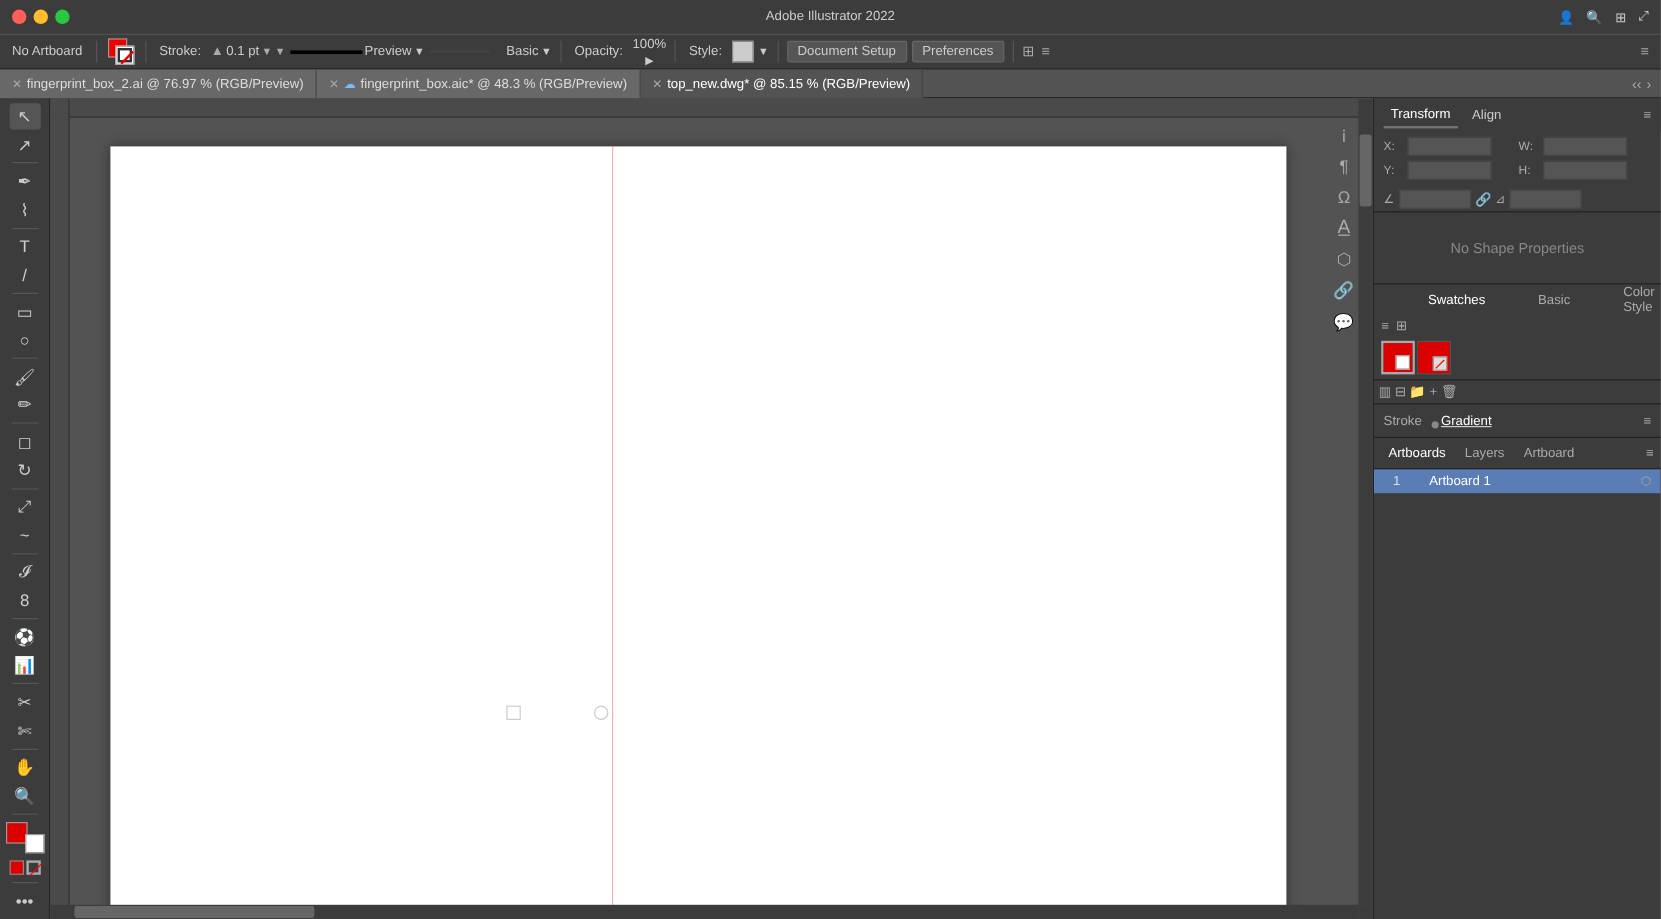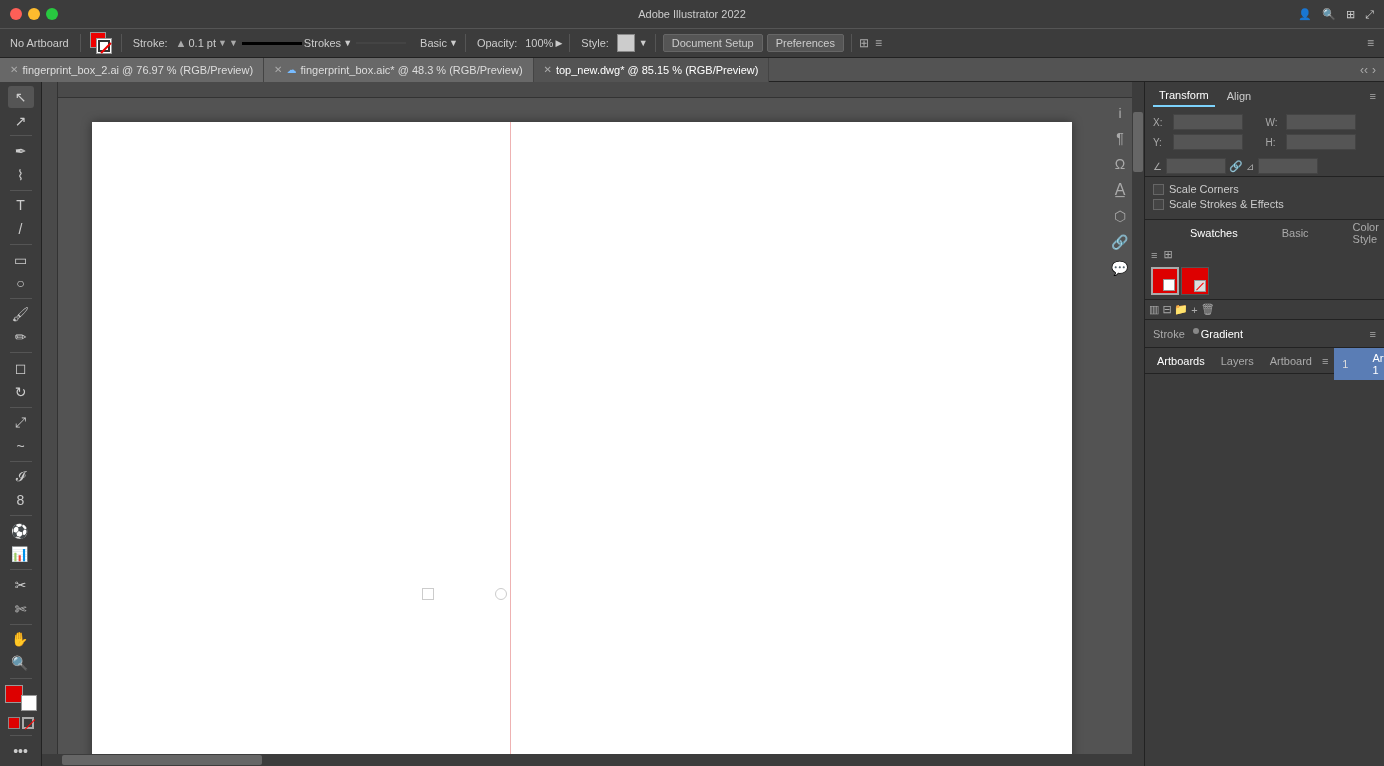--- a/index.html
+++ b/index.html
@@ -62,21 +62,21 @@
     #scrollbar-corner { position: absolute; right: 0; bottom: 0; width: 12px; height: 12px; background: #3c3c3c; }
     .scroll-thumb { background: #666; border-radius: 2px; }
 
     
     #right-panel { width: 240px; min-width: 240px; background: #3c3c3c; border-left: 1px solid #222; display: flex; flex-direction: column; }
 
     
     #transform-panel { border-bottom: 1px solid #222; }
     .panel-header { height: 28px; display: flex; align-items: center; padding: 0 8px; gap: 6px; background: #3c3c3c; }
     .panel-header-tab { font-size: 11px; color: #ccc; cursor: pointer; padding: 4px 6px; }
-    .panel-header-tab.active { color: #fff; border-bottom: 2px solid #7dd3fc; }
+    .panel-header-tab.active { color: #fff; border-bottom: 2px solid #737373; }
     .panel-header-menu { margin-left: auto; color: #aaa; cursor: pointer; }
     .transform-grid { display: grid; grid-template-columns: 1fr 1fr; gap: 2px; padding: 4px 8px; }
     .transform-row { display: flex; align-items: center; gap: 4px; margin-bottom: 2px; }
     .transform-label { width: 16px; font-size: 10px; color: #aaa; }
     .transform-input { background: #555; border: 1px solid #444; color: #888; font-size: 10px; padding: 1px 4px; width: 70px; height: 16px; }
     .transform-angle { display: flex; align-items: center; gap: 4px; padding: 2px 8px; }
     .angle-icon { font-size: 10px; color: #aaa; }
     .link-icon { width: 12px; display: flex; align-items: center; justify-content: center; color: #aaa; }
 
     
@@ -96,21 +96,21 @@
     .swatch-icon-btn { color: #aaa; font-size: 11px; cursor: pointer; padding: 2px; }
 
     
     #stroke-gradient { height: 28px; display: flex; align-items: center; padding: 0 8px; gap: 8px; border-bottom: 1px solid #222; }
     .sg-tab { font-size: 11px; color: #aaa; cursor: pointer; display: flex; align-items: center; gap: 2px; }
     .sg-tab.active { color: #fff; }
     .sg-dot { width: 6px; height: 6px; border-radius: 50%; background: #888; }
     .sg-menu { margin-left: auto; color: #aaa; }
 
     
-    #artboards-panel { display: flex; flex: 1; overflow: hidden; }
+    #artboards-panel { display: flex; flex-direction: column; flex: 1; overflow: hidden; }
     .artboards-header { height: 26px; display: flex; align-items: center; padding: 0 6px; gap: 4px; border-bottom: 1px solid #222; }
     .ab-tab { font-size: 11px; color: #aaa; padding: 2px 6px; cursor: pointer; }
     .ab-tab.active { color: #fff; }
     .ab-menu { margin-left: auto; color: #aaa; cursor: pointer; }
     .artboard-list { flex: 1; overflow-y: auto; }
     .artboard-item { display: flex; align-items: center; gap: 6px; padding: 4px 8px; background: #5a7db5; color: #fff; font-size: 11px; }
     .artboard-num { width: 14px; text-align: right; color: #ddd; }
     .artboard-name { flex: 1; margin-left: 18px; }
     .artboard-nav-icon { color: #aaa; font-size: 10px; cursor: pointer; }
 
@@ -154,33 +154,33 @@
     <span>Stroke:</span>
   </div>
   <div style="display:flex;align-items:center;gap:2px;">
     <span style="font-size:11px;color:#aaa;">▲</span>
     <span style="font-size:11px;color:#ccc;">0.1 pt</span>
     <span style="font-size:9px;color:#aaa;">▼</span>
     <span style="font-size:9px;color:#aaa;">▼</span>
   </div>
   <div style="display:flex;align-items:center;gap:2px;">
     <div class="stroke-preview"></div>
-    <span style="font-size:11px;color:#ccc;">Strokes</span>
+    <span style="font-size:11px;color:#ccc;">Preview</span>
     <span class="arrow-icon">▼</span>
   </div>
   <div style="display:flex;align-items:center;gap:2px;">
     <div style="width:50px;height:2px;background:#444;"></div>
     <span style="font-size:11px;color:#ccc;padding-left:12px;">Basic</span>
     <span class="arrow-icon">▼</span>
   </div>
   <div class="toolbar-sep"></div>
   <div class="toolbar-item">
     <span>Opacity:</span>
   </div>
-  <div style="display:flex;align-items:center;gap:2px;">
+  <div style="display:flex;align-items:center;gap:2px;flex-direction:column;">
     <span style="font-size:11px;color:#ccc;">100%</span>
     <span class="arrow-icon">▶</span>
   </div>
   <div class="toolbar-sep"></div>
   <div class="toolbar-item">
     <span>Style:</span>
   </div>
   <div class="style-preview"></div>
   <span class="arrow-icon">▼</span>
   <div class="toolbar-sep"></div>
@@ -325,31 +325,24 @@
       </div>
       <div class="transform-angle">
         <span class="angle-icon">∠</span>
         <input class="transform-input" value="" readonly="" style="width: 60px;">
         <div class="link-icon">🔗</div>
         <span class="angle-icon">⊿</span>
         <input class="transform-input" value="" readonly="" style="width: 60px;">
       </div>
     </div>
 
-
-    <div id="scale-section">
-      <div class="checkbox-row">
-        <div class="cb"></div>
-        <span>Scale Corners</span>
-      </div>
-      <div class="checkbox-row">
-        <div class="cb"></div>
-        <span>Scale Strokes &amp; Effects</span>
-      </div>
-    </div>
+    <div id="shape-props">
+      <span class="no-shape-text">No Shape Properties</span>
+    </div>
+
 
     <div id="swatches-panel">
       <div class="swatches-header">
         <span class="swatch-tab active">Swatches</span>
         <span class="swatch-tab">Basic</span>
         <span class="swatch-tab">Color Style</span>
         <span class="panel-header-menu">≡</span>
       </div>
       <div class="swatches-icons-row">
         <span class="swatch-icon-btn">≡</span>
@@ -376,21 +369,21 @@
         <span style="color:#aaa;font-size:11px;cursor:pointer;">▥</span>
         <span style="color:#aaa;font-size:11px;cursor:pointer;">⊟</span>
         <span style="color:#aaa;font-size:11px;cursor:pointer;">📁</span>
         <span style="color:#aaa;font-size:11px;cursor:pointer;">+</span>
         <span style="color:#aaa;font-size:11px;cursor:pointer;">🗑</span>
       </div>
     </div>
 
     <div id="stroke-gradient">
       <span class="sg-tab">Stroke</span>
-      <span style="display:flex;align-items:flex-start;gap:2px;">
+      <span style="display:flex;align-items:flex-end;gap:2px;text-decoration:underline;">
         <span class="sg-dot"></span>
         <span class="sg-tab active">Gradient</span>
       </span>
       <span class="sg-menu">≡</span>
     </div>
 
     <div id="artboards-panel">
       <div class="artboards-header">
         <span class="ab-tab active">Artboards</span>
         <span class="ab-tab">Layers</span>

